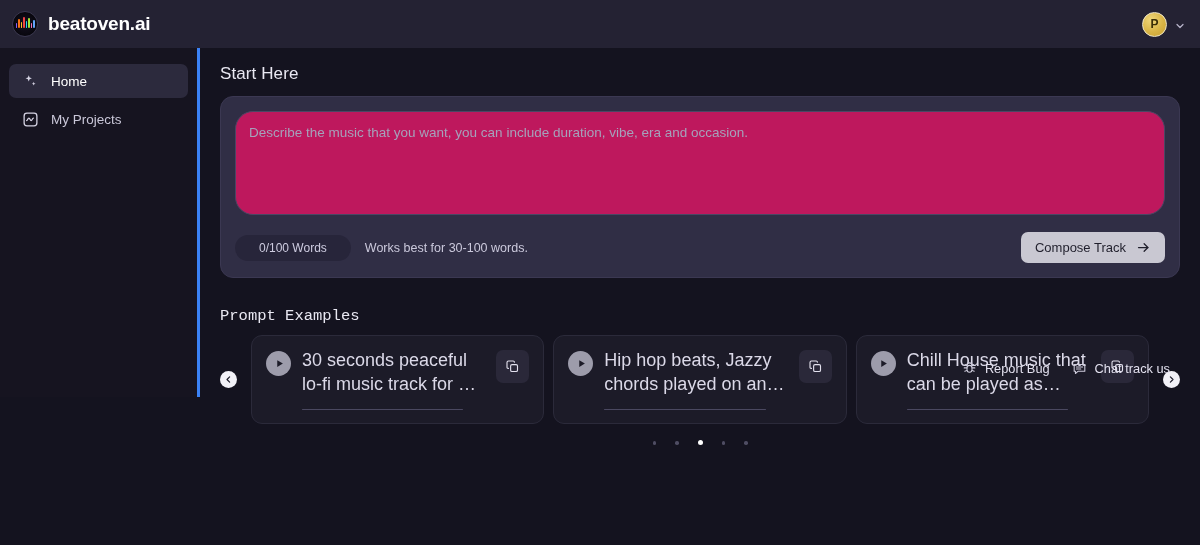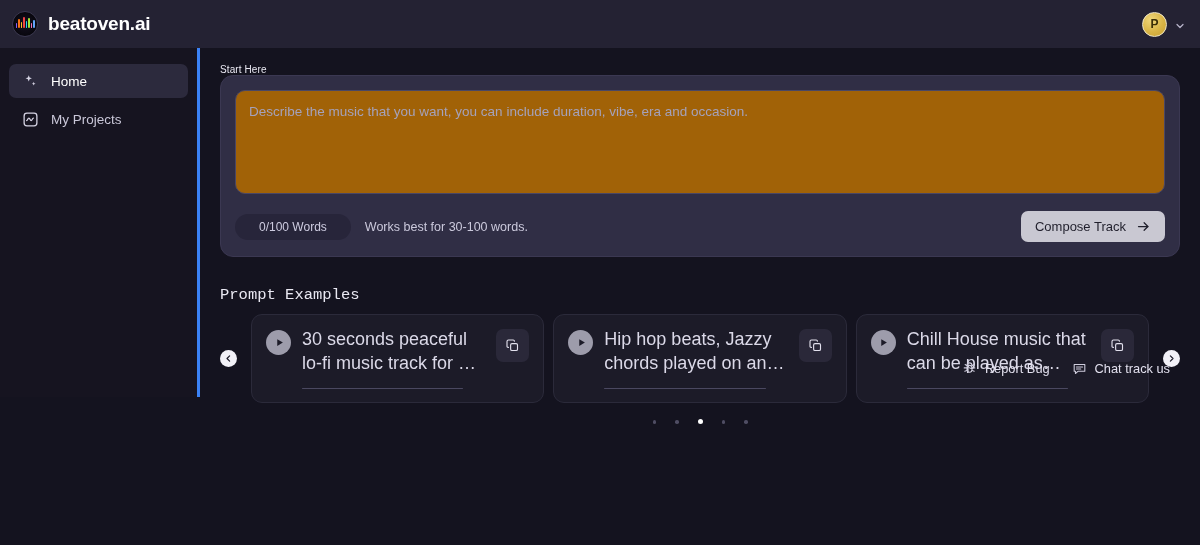--- a/index.html
+++ b/index.html
@@ -60,33 +60,33 @@
     height: 34px; border-radius: 7px;
     display: flex; align-items: center; gap: 12px;
     padding: 0 13px; cursor: pointer;
     font-size: 13.5px; color: #c9c7d8;
   }
   .nav-item.active { background: #2c2a3d; color: #ffffff; }
   .nav-icon { width: 17px; height: 17px; display: flex; align-items: center; justify-content: center; color: #d6d4e4; }
 
   
   .main { flex: 1; min-width: 0; padding: 16px 20px 0 20px; position: relative; }
-  .section-title { font-size: 10px; color: #e9e8f2; font-weight: 400; letter-spacing: .1px; }
+  .section-title { font-size: 17px; color: #e9e8f2; font-weight: 400; margin-bottom: 12px; letter-spacing: .1px; }
 
   .compose-panel {
     background: #302e45;
     border: 1px solid #3b3852;
     border-radius: 13px;
     padding: 14px;
   }
   .prompt-box {
     width: 100%; height: 104px;
-    background: #a16207;
+    background: #be185d;
     border: 1px solid #4a4764;
-    border-radius: 10px;
+    border-radius: 18px;
     padding: 11px 13px;
     color: #d8d6e6; font-size: 13.5px; font-family: inherit;
     resize: none; outline: none; line-height: 1.45;
   }
   .prompt-box::placeholder { color: #a5a2bb; }
 
   .panel-footer {
     margin-top: 13px;
     display: flex; align-items: center; justify-content: space-between;
   }

